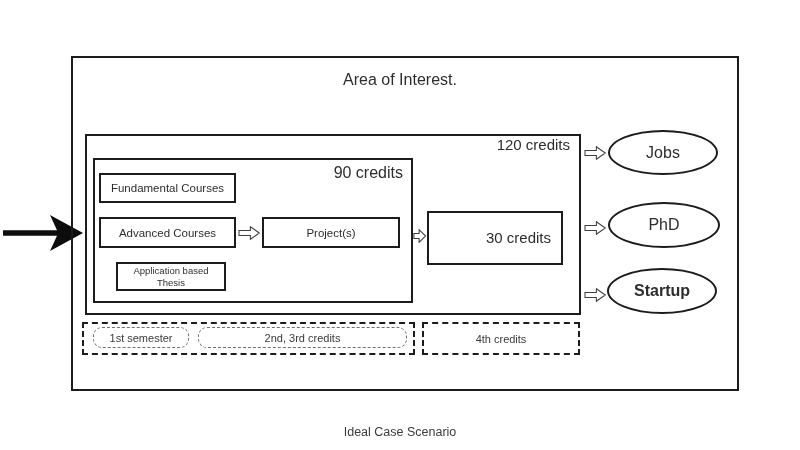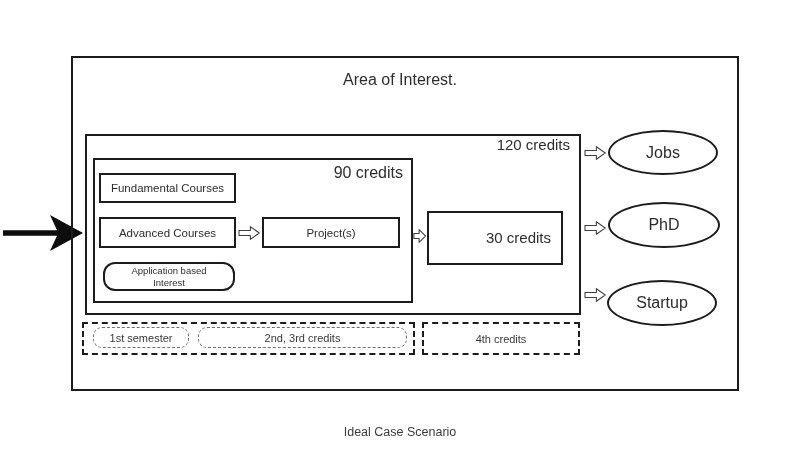--- a/index.html
+++ b/index.html
@@ -58,23 +58,23 @@
 <div class="abs" style="left:85px;top:134px;width:496px;height:181px;border:2px solid var(--line);"></div>
 <div class="label credits" style="left:420px;top:136px;width:150px;">120 credits</div>
 
 <div class="abs" style="left:93px;top:158px;width:320px;height:145px;border:2px solid var(--line);"></div>
 <div class="label credits" style="left:275px;top:164px;width:128px;font-size:16px;">90 credits</div>
 
 <div class="box small-text" style="left:99px;top:173px;width:137px;height:30px;">Fundamental Courses</div>
 
 <div class="box small-text" style="left:99px;top:217px;width:137px;height:31px;">Advanced Courses</div>
 
-<div class="box col" style="left:103px;top:262px;width:132px;height:29px;font-size:9.5px;line-height:1.25;border-radius:12px;">
+<div class="box col" style="left:116px;top:262px;width:110px;height:29px;font-size:9.5px;line-height:1.25;">
   <span>Application based</span>
-  <span>Interest</span>
+  <span>Thesis</span>
 </div>
 
 <div class="box small-text" style="left:262px;top:217px;width:138px;height:31px;">Project(s)</div>
 
 <div class="box col" style="left:427px;top:211px;width:136px;height:54px;font-size:15px;line-height:1.35;">
   <span style="width:100%;text-align:right;padding-right:10px;box-sizing:border-box;">30 credits</span>
 </div>
 
 <svg class="flow-arrow" style="left:238px;top:226px;" width="23" height="14" viewBox="0 0 24 16">
   <path d="M0 5.2 H13 V0.8 L23.2 8 L13 15.2 V10.8 H0 Z" fill="#fff" stroke="#3f3f3f" stroke-width="1.2"></path>
@@ -87,21 +87,21 @@
 </svg>
 <svg class="flow-arrow" style="left:584px;top:221px;" width="23" height="14" viewBox="0 0 24 16">
   <path d="M0 5.2 H13 V0.8 L23.2 8 L13 15.2 V10.8 H0 Z" fill="#fff" stroke="#3f3f3f" stroke-width="1.2"></path>
 </svg>
 <svg class="flow-arrow" style="left:584px;top:288px;" width="23" height="14" viewBox="0 0 24 16">
   <path d="M0 5.2 H13 V0.8 L23.2 8 L13 15.2 V10.8 H0 Z" fill="#fff" stroke="#3f3f3f" stroke-width="1.2"></path>
 </svg>
 
 <div class="ellipse" style="left:608px;top:130px;width:110px;height:45px;">Jobs</div>
 <div class="ellipse" style="left:608px;top:202px;width:112px;height:46px;">PhD</div>
-<div class="ellipse" style="left:607px;top:280px;width:110px;height:46px;">Startup</div>
+<div class="ellipse" style="left:607px;top:268px;width:110px;height:46px;font-weight:bold;">Startup</div>
 
 <div class="dashed-box" style="left:82px;top:322px;width:333px;height:33px;"></div>
 <div class="rounded-dash" style="left:93px;top:327px;width:96px;height:21px;">1st semester</div>
 <div class="rounded-dash" style="left:198px;top:327px;width:209px;height:21px;">2nd, 3rd credits</div>
 
 <div class="dashed-box" style="left:422px;top:322px;width:158px;height:33px;display:flex;align-items:center;justify-content:center;">
   <span style="font-size:11px;color:#3a3a3a;">4th credits</span>
 </div>
 
 <div class="label" style="left:290px;top:425px;width:220px;text-align:center;font-size:12.5px;color:#3c3c3c;">Ideal Case Scenario</div>

